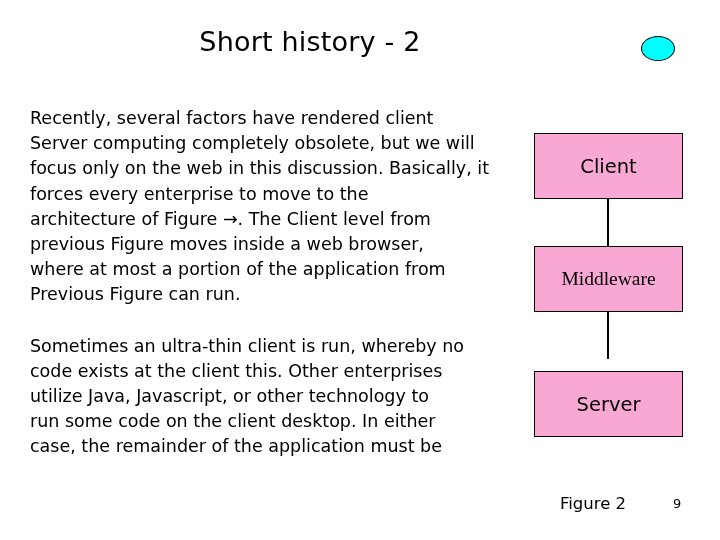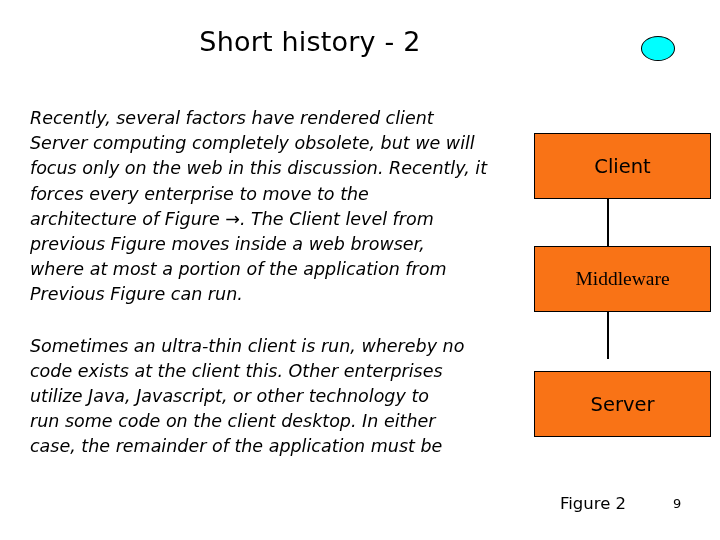--- a/index.html
+++ b/index.html
@@ -50,43 +50,42 @@
     position: absolute;
     left: 30px;
     top: 106px;
     width: 495px;
   }
   .para {
     font-family: "DejaVu Sans", sans-serif;
     font-size: 17.5px;
     line-height: 25.2px;
     color: #000000;
-    font-style: italic;
   }
   .para .ln {
     display: block;
     white-space: nowrap;
   }
   #para-2 {
     margin-top: 26px;
   }
 
   
   #diagram {
     position: absolute;
     left: 534px;
     top: 133px;
     width: 149px;
     height: 292px;
   }
   .node-box {
     position: absolute;
     left: 0px;
-    width: 177px;
-    background: #f97316;
+    width: 149px;
+    background: #f9a8d4;
     border: 1.5px solid #000000;
     box-sizing: border-box;
     display: flex;
     align-items: center;
     justify-content: center;
     font-family: "DejaVu Sans", sans-serif;
     font-size: 19.5px;
     color: #000000;
     white-space: nowrap;
   }
@@ -129,21 +128,21 @@
 
   <div id="slide-title">Short history - 2</div>
 
   <div id="bullet-ellipse"></div>
 
   <div id="body-text">
 
     <div class="para" id="para-1">
       <span class="ln">Recently, several factors have rendered client</span>
       <span class="ln">Server computing completely obsolete, but we will</span>
-      <span class="ln">focus only on the web in this discussion. Recently, it</span>
+      <span class="ln">focus only on the web in this discussion. Basically, it</span>
       <span class="ln">forces every  enterprise to move to the</span>
       <span class="ln">architecture of Figure →. The Client level from</span>
       <span class="ln">previous  Figure  moves inside a web browser,</span>
       <span class="ln">where at most a portion of the application from</span>
       <span class="ln">Previous Figure can run.</span>
     </div>
 
     <div class="para" id="para-2">
       <span class="ln">Sometimes an ultra-thin client is run, whereby no</span>
       <span class="ln">code exists at the client this. Other enterprises</span>

